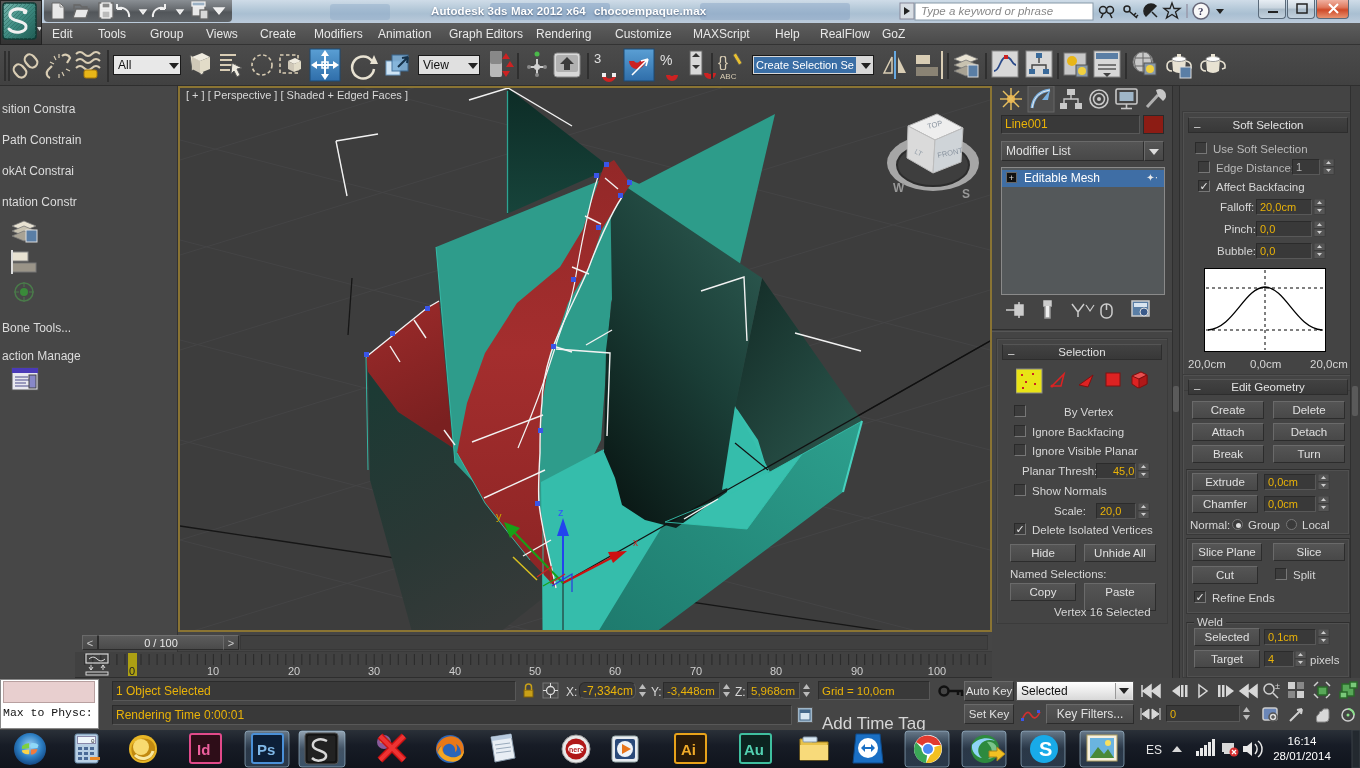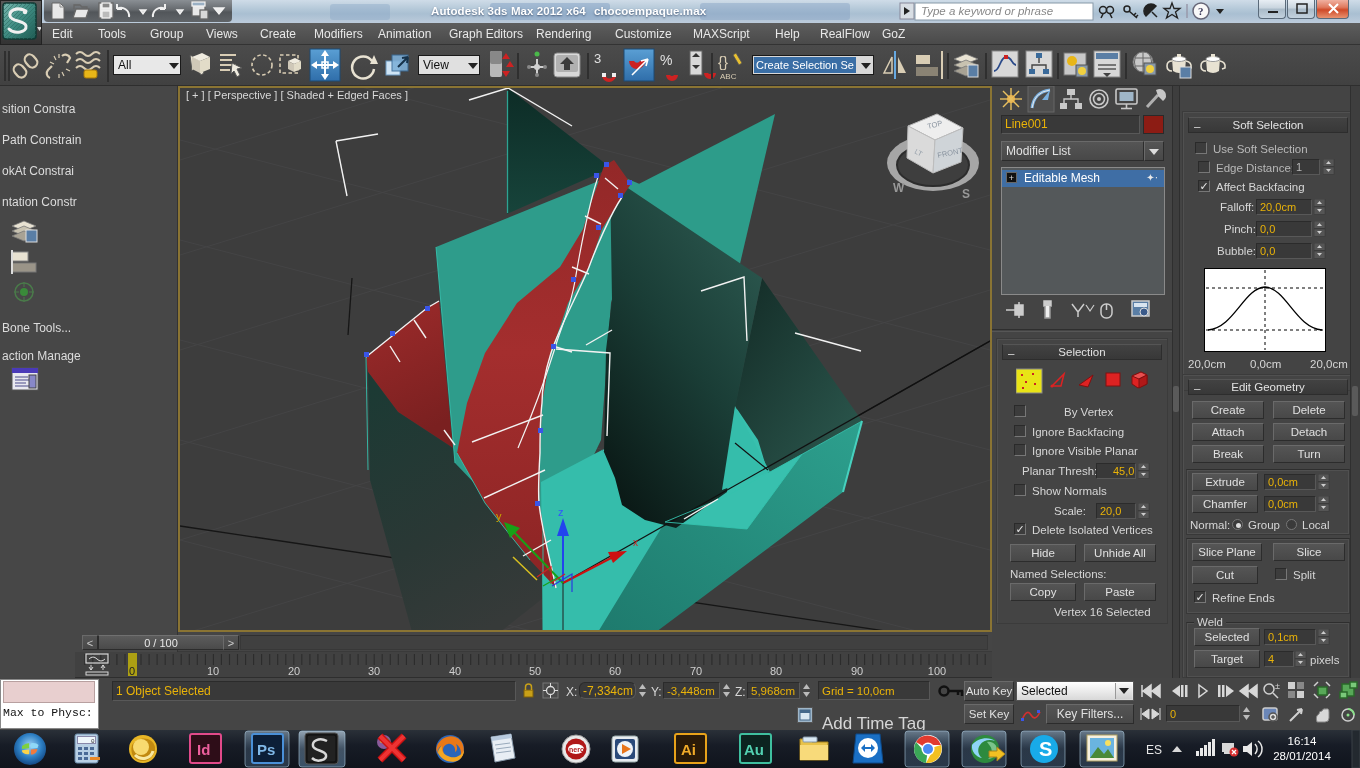--- a/index.html
+++ b/index.html
@@ -751,21 +751,21 @@
           <rect x="0" y="8" width="11" height="7.5" fill="#555" stroke="#333" stroke-width="0.5"></rect>
           <polygon points="3,5 8,5 5.5,2" fill="#ccc"></polygon>
           <polygon points="3,10 8,10 5.5,13" fill="#ccc"></polygon>
         </svg></div>
     <div class="chk" style="left:22px;top:437px;color:#e8e8e8;font-size:11px;line-height:11px;text-align:center;">✓</div>
       <div class="lab" style="left:40px;top:438px;">Delete Isolated Vertices</div>
     <div class="btn" style="left:18px;top:458px;width:66px;height:18px;line-height:17px;">Hide</div>
     <div class="btn" style="left:92px;top:458px;width:72px;height:18px;line-height:17px;">Unhide All</div>
     <div class="lab" style="left:18px;top:482px;">Named Selections:</div>
     <div class="btn" style="left:18px;top:497px;width:66px;height:18px;line-height:17px;">Copy</div>
-    <div class="btn" style="left:92px;top:497px;width:72px;height:18px;line-height:17px;">Paste</div>
+    <div class="btn" style="left:92px;top:497px;width:72px;height:28px;line-height:17px;">Paste</div>
     <div class="lab" style="left:62px;top:520px;">Vertex 16 Selected</div>
 
     <div class="abs" style="left:180px;top:0;width:8px;height:592px;background:#3e3e3e;border-left:1px solid #2f2f2f;border-right:1px solid #2f2f2f;"></div>
     <div class="abs" style="left:181px;top:300px;width:6px;height:26px;background:#5a5a5a;border-radius:2px;"></div>
 
     <div class="abs" style="left:190px;top:25px;width:172px;height:280px;border:1px solid #3b3b3b;box-shadow:inset 1px 1px 0 #505050;"></div>
     <div class="hdr" style="left:196px;top:31px;width:160px;"><b>–</b>Soft Selection</div>
     <div class="chk" style="left:203px;top:56px;"></div>
       <div class="lab" style="left:221px;top:57px;color:#b8b8b8;">Use Soft Selection</div>
     <div class="chk" style="left:206px;top:75px;"></div>
@@ -1065,20 +1065,21 @@
           <polygon points="2,7 9,7 5.5,2" fill="#bbb"></polygon>
           <polygon points="2,10 9,10 5.5,15" fill="#bbb"></polygon>
         </svg></div>
     <div class="fld" style="left:818px;top:3px;width:112px;height:19px;line-height:18px;font-size:11.5px;">Grid = 10,0cm</div>
     <div class="abs" style="left:938px;top:6px;"><svg width="26" height="14">
           <circle cx="6" cy="7" r="4.5" fill="none" stroke="#111" stroke-width="2.5"></circle>
           <line x1="10" y1="7" x2="25" y2="7" stroke="#111" stroke-width="2.5"></line>
           <line x1="20" y1="7" x2="20" y2="11" stroke="#111" stroke-width="2.5"></line>
           <line x1="24" y1="7" x2="24" y2="12" stroke="#111" stroke-width="2.5"></line>
         </svg></div>
+    <div class="fld" style="left:112px;top:27px;width:680px;height:20px;line-height:19px;font-size:12px;">Rendering Time  0:00:01</div>
     <div class="abs" style="left:797px;top:29px;width:16px;height:16px;background:#9fb6c8;border:1px solid #555;"><svg width="14" height="14">
           <rect x="2" y="2" width="10" height="10" fill="#dce8f2" stroke="#46688a"></rect>
           <rect x="2" y="2" width="10" height="3" fill="#46688a"></rect>
         </svg></div>
     <div class="lab" style="left:822px;top:36px;font-size:17px;">Add Time Tag</div>
 
     <div class="btn" style="left:964px;top:3px;width:50px;height:20px;line-height:19px;font-size:11.5px;white-space:nowrap;">Auto Key</div>
     <div class="btn" style="left:964px;top:26px;width:50px;height:20px;line-height:19px;font-size:11.5px;white-space:nowrap;">Set Key</div>
     <div class="abs" style="left:1016px;top:3px;width:118px;height:20px;background:linear-gradient(#fff,#d8d8d8);border:1px solid #555;color:#111;font-size:12px;line-height:19px;padding-left:4px;">Selected
       <span class="abs" style="right:1px;top:1px;width:17px;height:16px;background:linear-gradient(#f8f8f8,#cfcfcf);border-left:1px solid #999;"><svg width="15" height="14">

